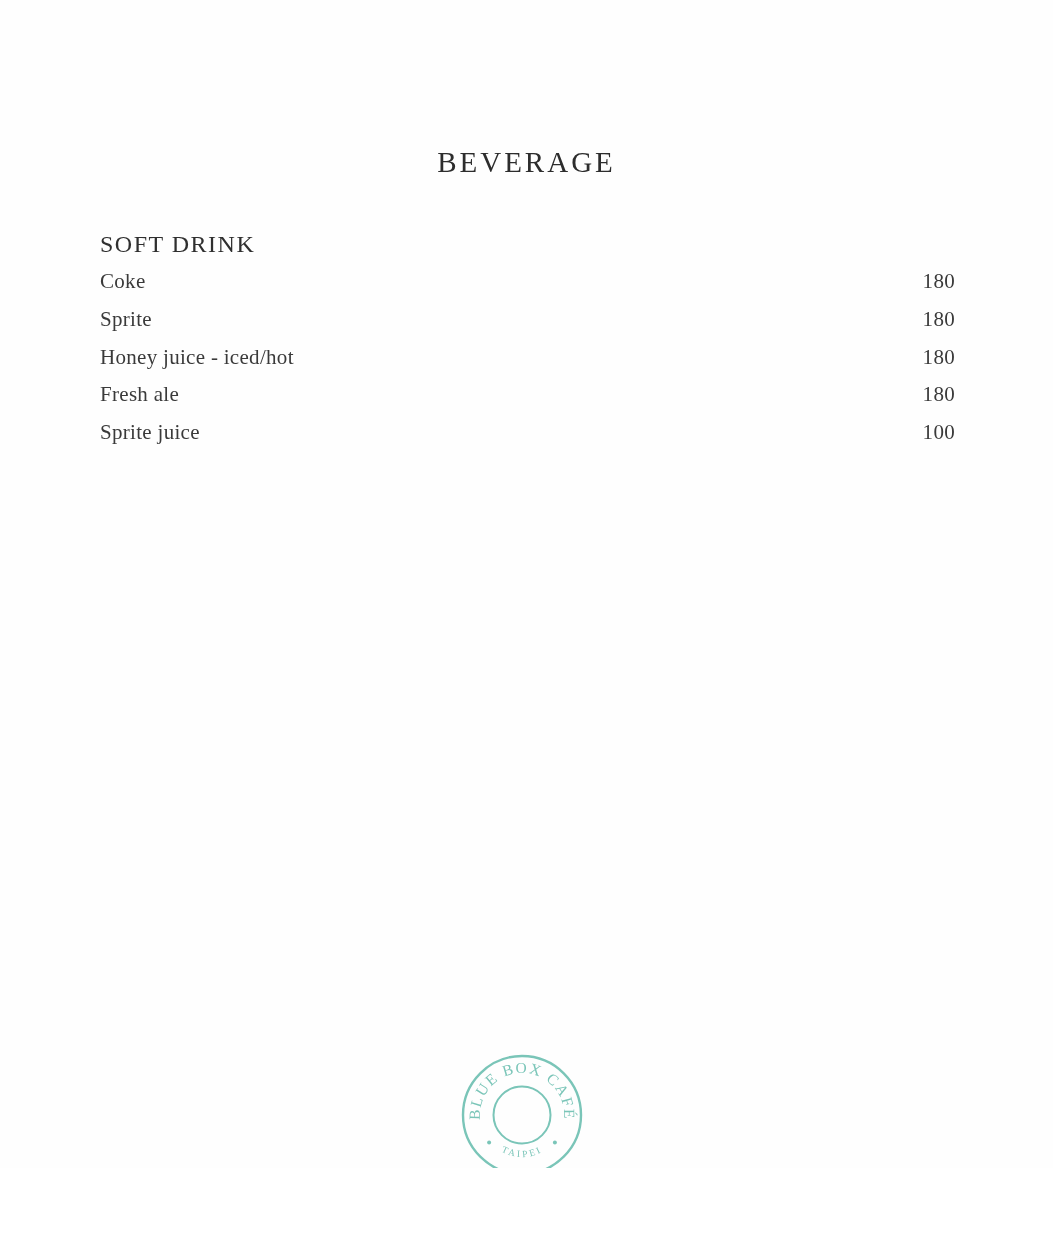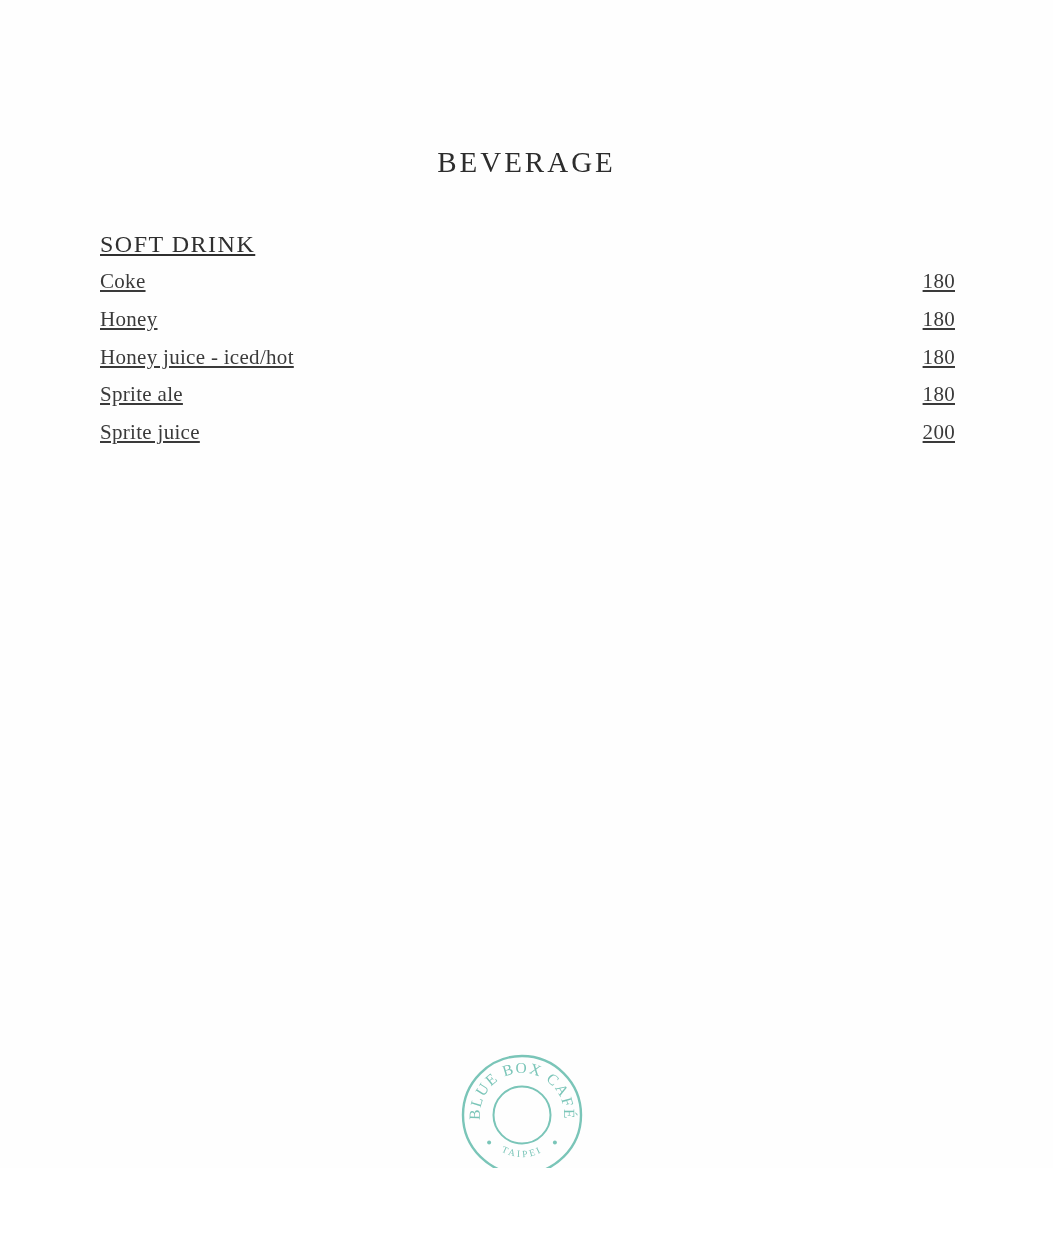--- a/index.html
+++ b/index.html
@@ -30,40 +30,39 @@
     color: #2d2d2d;
   }
   .section-heading {
     position: absolute;
     top: 231px;
     left: 100px;
     font-size: 24px;
     font-weight: normal;
     letter-spacing: 1.5px;
     color: #2f2f2f;
-    text-decoration: underline;
   }
   .menu-list {
     position: absolute;
     top: 263px;
     left: 100px;
     right: 98px;
     list-style: none;
   }
   .menu-row {
     display: flex;
     justify-content: space-between;
     align-items: center;
     height: 37.7px;
     font-size: 21px;
     letter-spacing: 0.3px;
     color: #3a3a3a;
   }
-  .item-name { white-space: nowrap; text-decoration: underline; }
-  .item-price { white-space: nowrap; text-decoration: underline; }
+  .item-name { white-space: nowrap; }
+  .item-price { white-space: nowrap; }
   .logo {
     position: absolute;
     left: 452px;
     top: 1045px;
     width: 140px;
     height: 140px;
     color: var(--logo-color);
   }
   .logo svg { display: block; width: 140px; height: 140px; }
 </style>
@@ -77,37 +76,37 @@
   <section>
     <h2 class="section-heading">SOFT DRINK</h2>
 
     <ul class="menu-list">
       <li class="menu-row">
         <span class="item-name">Coke</span>
         <span class="item-price">180</span>
       </li>
 
       <li class="menu-row">
-        <span class="item-name">Honey</span>
+        <span class="item-name">Sprite</span>
         <span class="item-price">180</span>
       </li>
 
       <li class="menu-row">
         <span class="item-name">Honey juice - iced/hot</span>
         <span class="item-price">180</span>
       </li>
 
       <li class="menu-row">
-        <span class="item-name">Sprite ale</span>
+        <span class="item-name">Fresh ale</span>
         <span class="item-price">180</span>
       </li>
 
       <li class="menu-row">
         <span class="item-name">Sprite juice</span>
-        <span class="item-price">200</span>
+        <span class="item-price">100</span>
       </li>
     </ul>
 
   </section>
 
   <div class="logo">
     <svg viewBox="0 0 140 140">
       <circle cx="70" cy="70" r="59" fill="none" stroke="currentColor" stroke-width="2.4"></circle>
       <circle cx="70" cy="70" r="28.5" fill="none" stroke="currentColor" stroke-width="2"></circle>
       <path id="arc-top" d="M 33.6 91 A 42 42 0 1 1 106.4 91" fill="none"></path>

